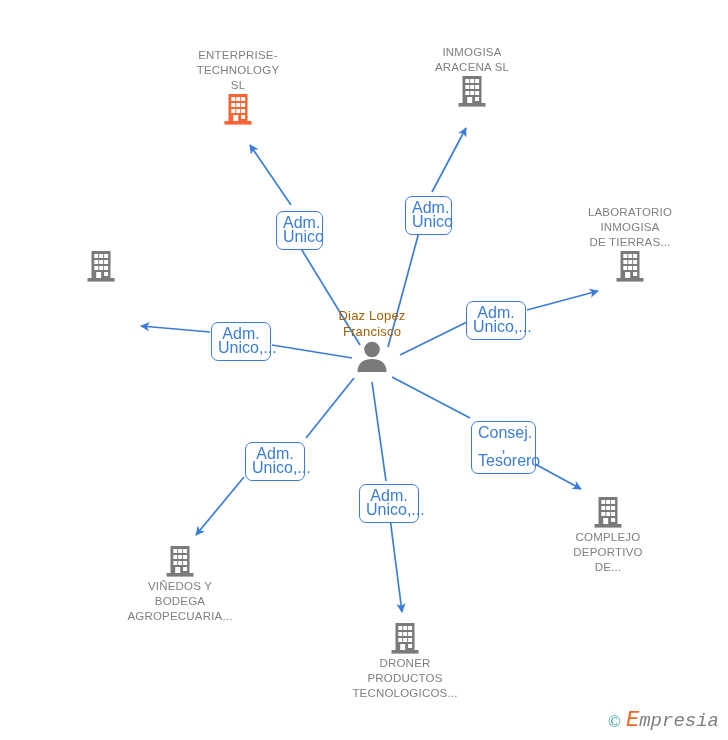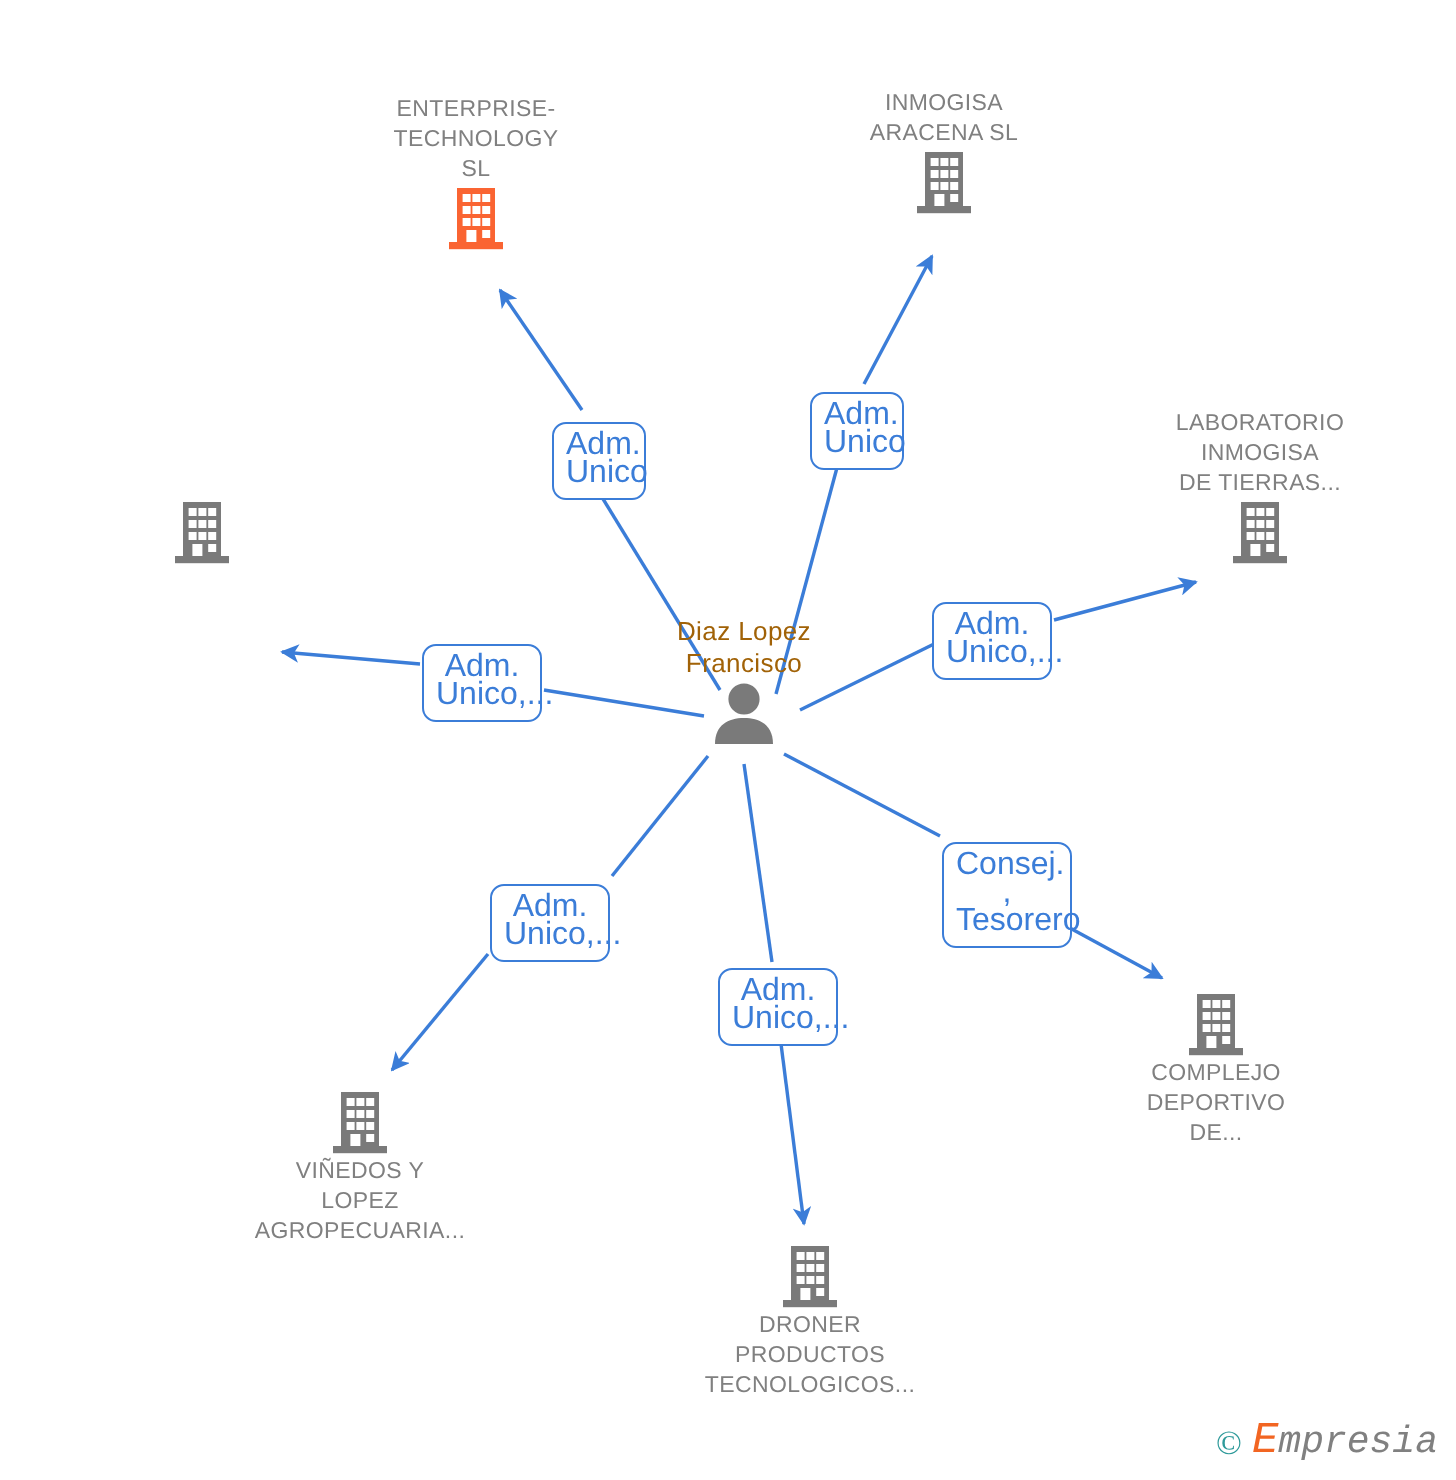--- a/index.html
+++ b/index.html
@@ -230,21 +230,21 @@
         <rect x="13.2" y="10" width="4" height="4" fill="#ffffff"></rect>
         <rect x="18.1" y="10" width="4" height="4" fill="#ffffff"></rect>
         <rect x="8.3" y="16" width="4" height="4" fill="#ffffff"></rect>
         <rect x="13.2" y="16" width="4" height="4" fill="#ffffff"></rect>
         <rect x="18.1" y="16" width="4" height="4" fill="#ffffff"></rect>
         <rect x="10.2" y="22" width="5" height="6" fill="#ffffff"></rect>
         <rect x="18.1" y="22" width="4" height="4" fill="#ffffff"></rect>
       </svg>
     </span>
     <div class="node-label">VIÑEDOS Y
-LOPEZ
+BODEGA
 AGROPECUARIA...</div>
   </div>
 
   <div class="node below" style="left:405px; top:619px;">
     <span class="node-icon">
       <svg width="30" height="34" viewBox="0 0 30 34">
         <rect x="5.5" y="1" width="19" height="27" fill="#7a7a7a"></rect>
         <rect x="1.5" y="28" width="27" height="3.6" fill="#7a7a7a"></rect>
         <rect x="8.3" y="4" width="4" height="4" fill="#ffffff"></rect>
         <rect x="13.2" y="4" width="4" height="4" fill="#ffffff"></rect>

